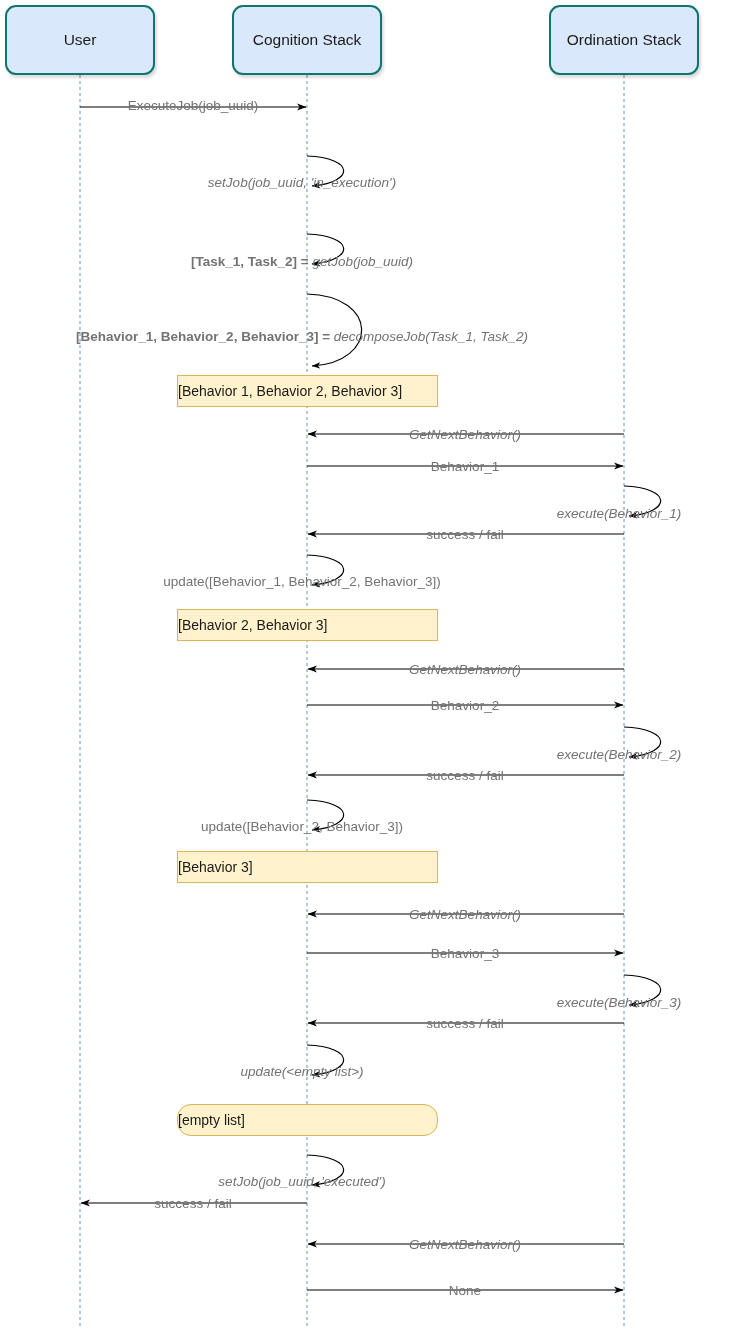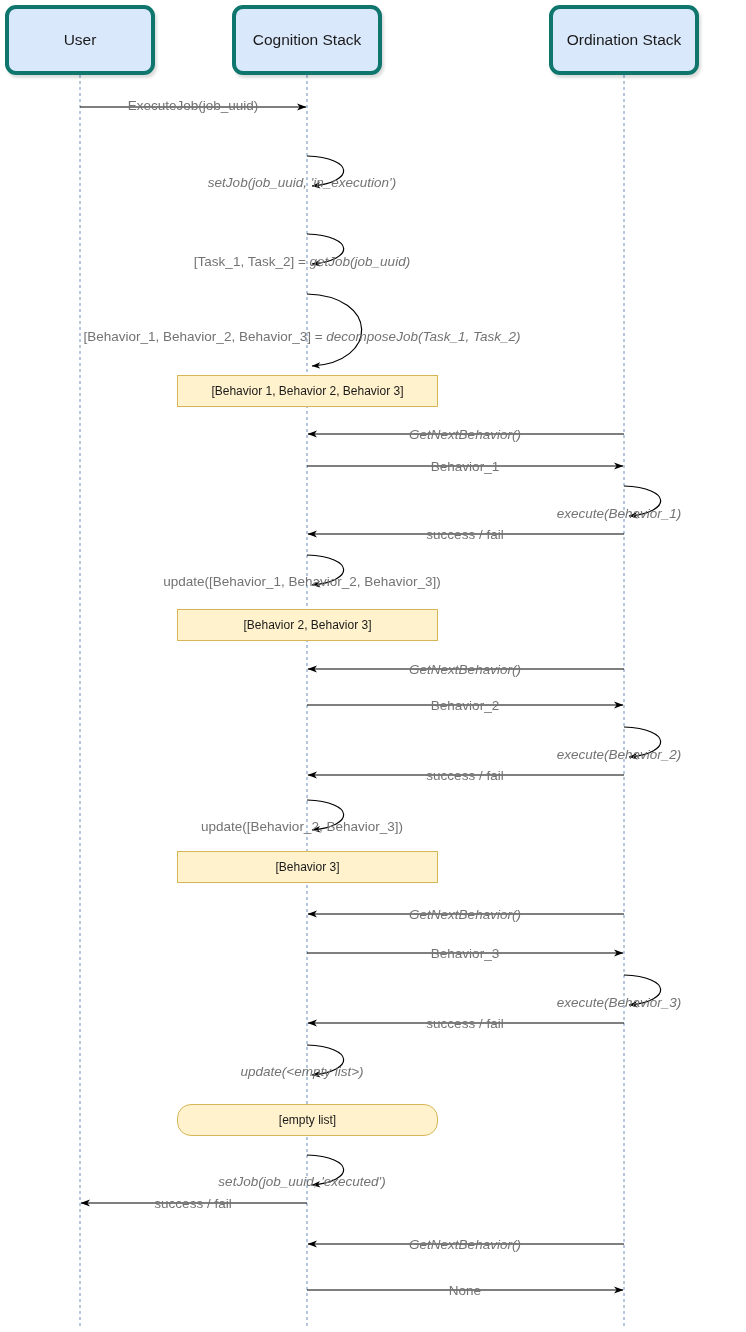--- a/index.html
+++ b/index.html
@@ -4,46 +4,46 @@
 <style>
   html,body{margin:0;padding:0;background:#ffffff;}
   body{font-family:"Liberation Sans","DejaVu Sans",sans-serif;}
   #diagram{position:relative;width:746px;height:1332px;overflow:hidden;background:#fff;}
   #svg-layer{position:absolute;left:0;top:0;width:746px;height:1332px;}
   .participant{
     position:absolute;
     box-sizing:border-box;
     width:150px;height:70px;
     background:#dae8fc;
-    border:4px solid #0f766e;
+    border:2px solid #0f766e;
     border-radius:11px;
     display:flex;align-items:center;justify-content:center;
     font-size:15.5px;color:#1a1a1a;
     box-shadow:2px 3px 3px rgba(0,0,0,0.14);
   }
   .note{
     position:absolute;
     box-sizing:border-box;
     background:#fff2cc;
     border:1px solid #d6b656;
-    display:flex;align-items:center;justify-content:center;
-    font-size:12px;color:#1a1a1a;
+    display:flex;align-items:center;
+    font-size:14px;color:#1a1a1a;
     height:32px;
   }
   .msg-label{
     position:absolute;
     font-size:13.5px;
     color:#737373;
     white-space:nowrap;
     line-height:1;
   }
   .msg-label.ital{font-style:italic;}
   .msg-label.center{transform:translateX(-50%);}
   .msg-label .ital{font-style:italic;text-align:center;}
-  .msg-label .reg{font-style:normal;}
+  .msg-label .reg{font-style:normal;font-weight:bold;}
 </style>
 </head>
 <body>
 
 <div id="diagram">
   <svg id="svg-layer" xmlns="http://www.w3.org/2000/svg">
     <defs>
       <marker id="arrowFilled" markerWidth="10" markerHeight="10" refX="9" refY="4" orient="auto" markerUnits="userSpaceOnUse">
         <path d="M0,0.4 L9.5,4 L0,7.6 L2.6,4 Z" fill="#000"></path>
       </marker>

